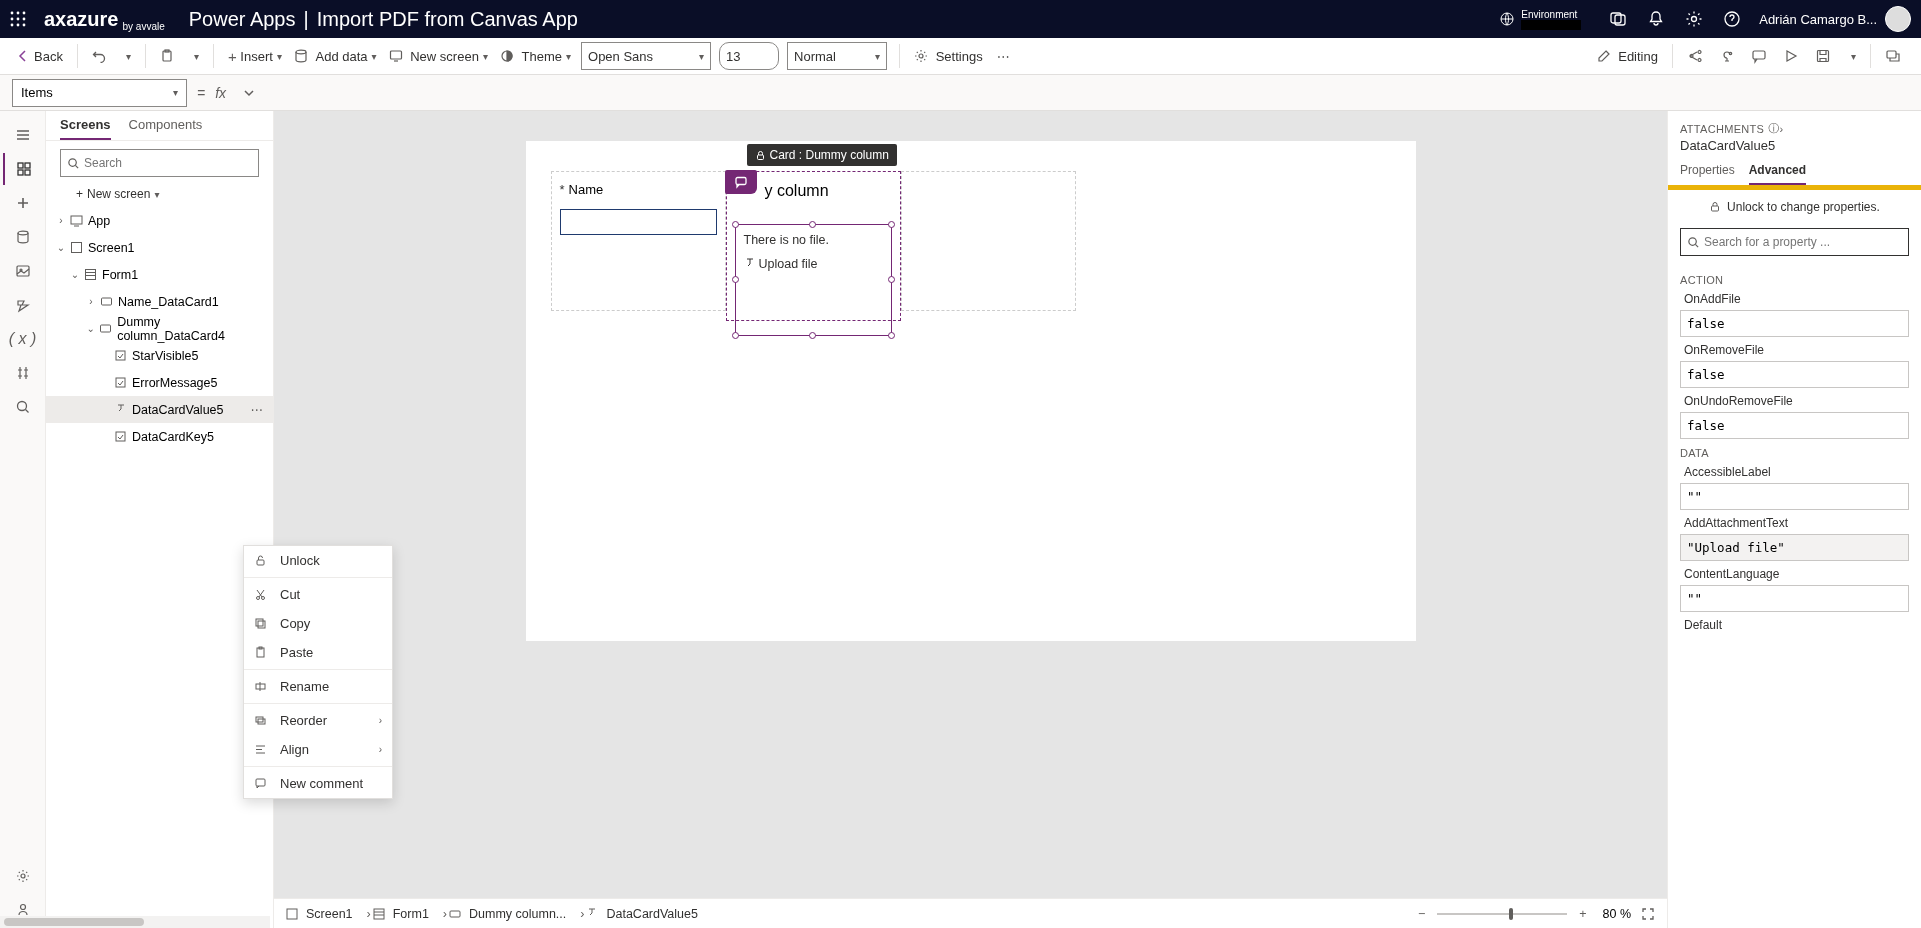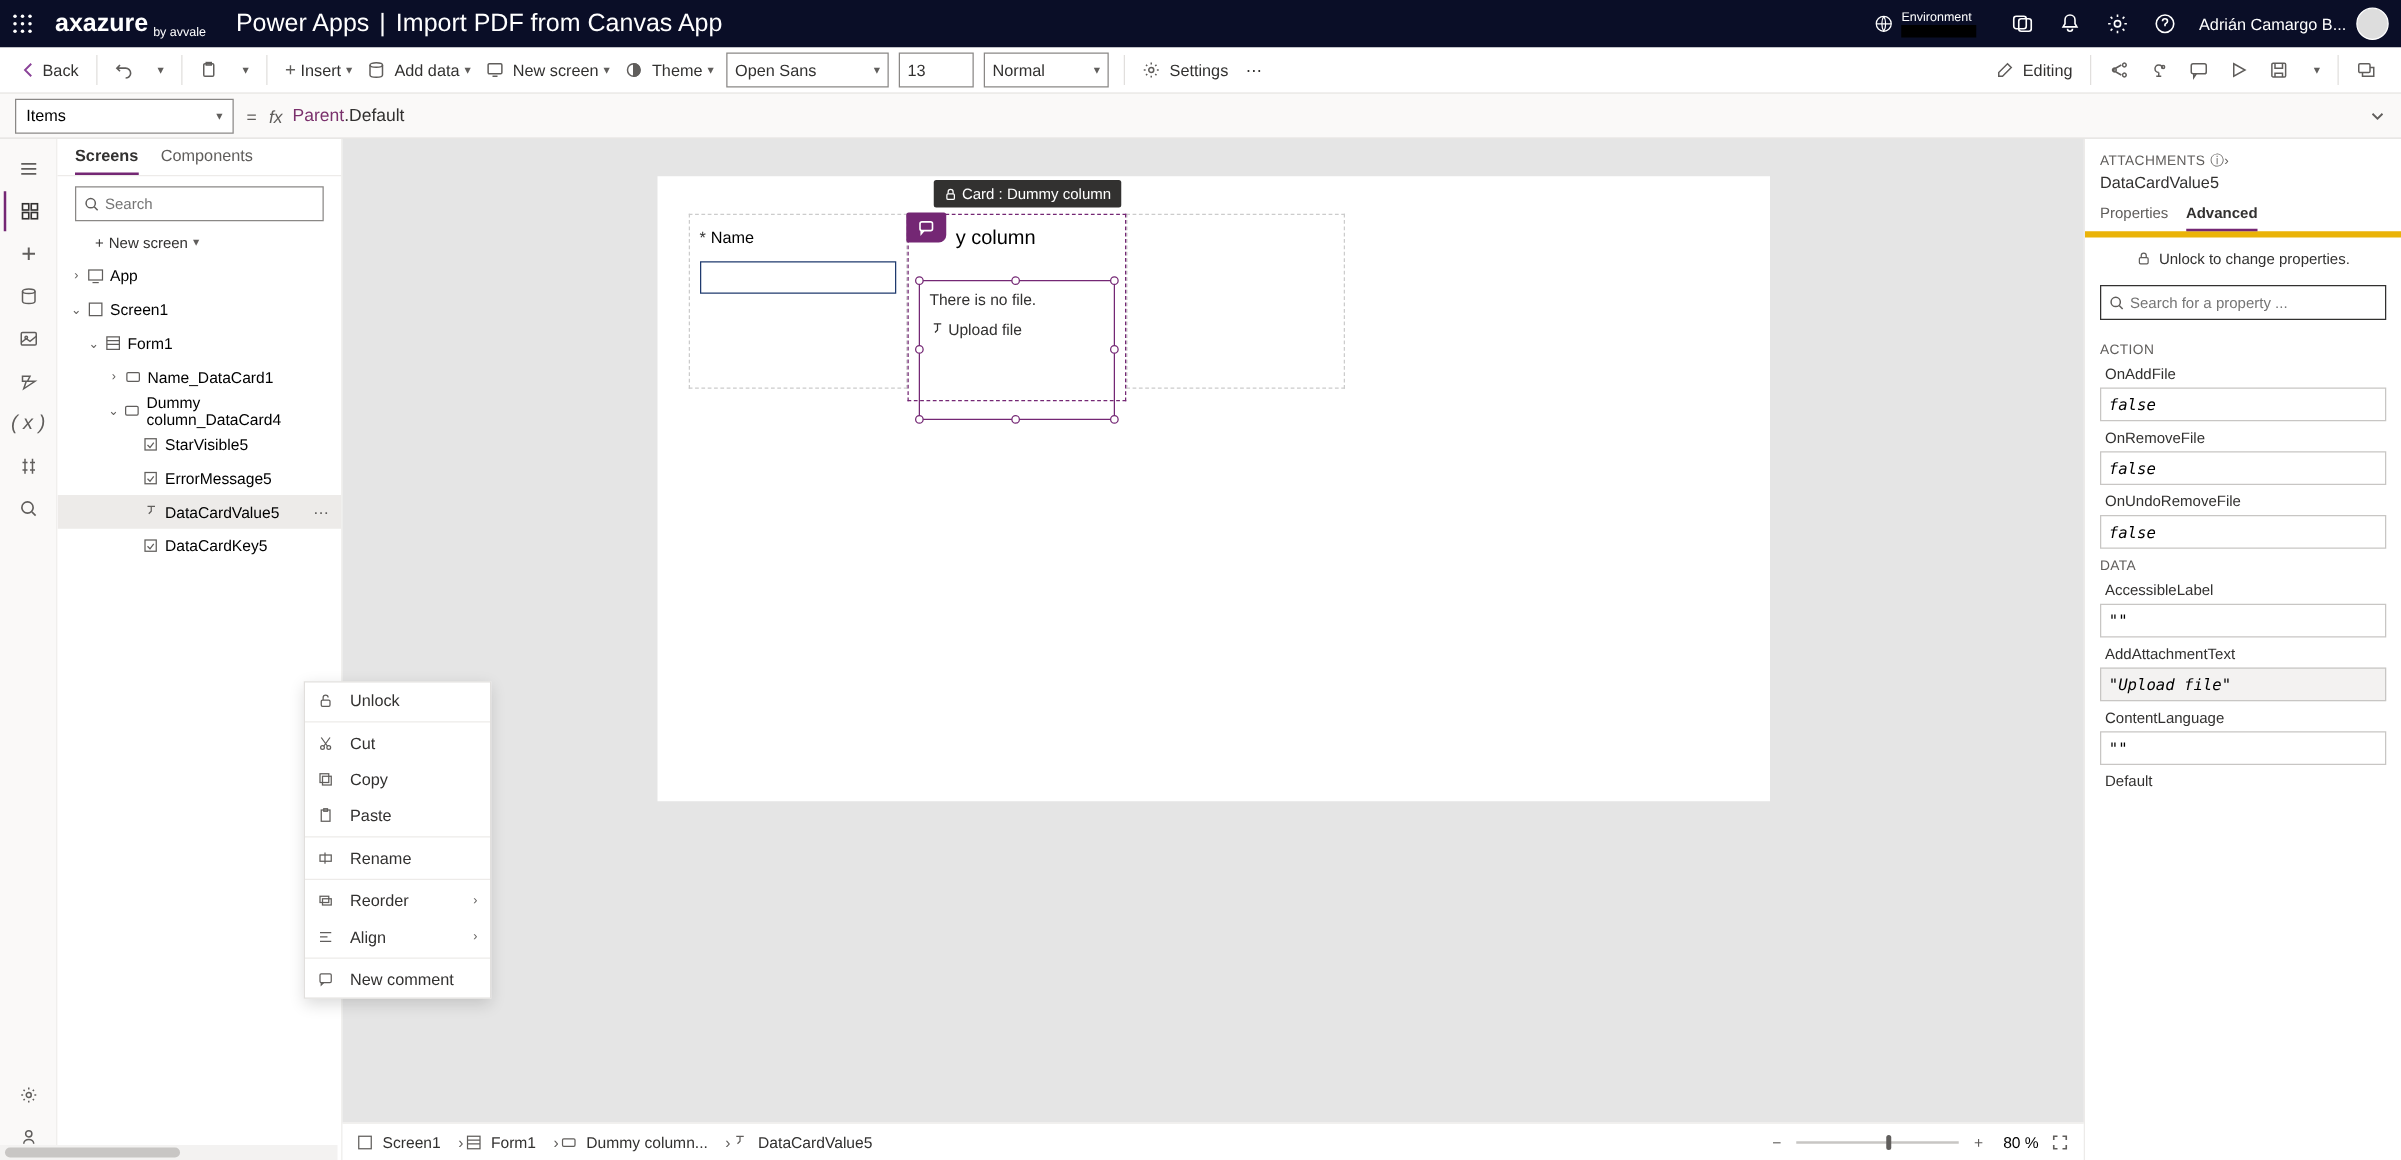--- a/index.html
+++ b/index.html
@@ -26,21 +26,21 @@
 .avatar { width: 26px; height: 26px; border-radius: 50%; background: #ddd; border: 1.5px solid #fff; }
 
 
 .ribbon { background: #fff; height: 37px; border-bottom: 1px solid #e1dfdd; display: flex; align-items: center; padding: 0 10px; font-size: 13px; color: #323130; }
 .ribbon-sep-v { width: 1px; height: 24px; background: #e1dfdd; margin: 0 8px; }
 .ribbon-item { display: flex; align-items: center; padding: 4px 6px; cursor: pointer; border-radius:2px;}
 .ribbon-item svg, .ribbon-item .icn { margin-right: 4px; }
 .chev { margin-left: 4px; font-size: 10px; color:#605e5c;}
 .ribbon-select { height: 28px; border: 1px solid #8a8886; padding: 0 6px; margin: 0 4px; font-size: 13px; display: flex; align-items: center; justify-content:space-between; background:#fff;}
 .ribbon-select.font { width: 130px; }
-.ribbon-select.size { width: 60px; }
+.ribbon-select.size { width: 60px; border-radius: 10px; }
 .ribbon-select.weight { width: 100px; }
 .ribbon-spacer { flex: 1; }
 .ribbon-ellipsis { margin-left:8px; cursor:pointer;}
 
 
 .formula-bar { background: #faf9f8; height: 36px; display: flex; align-items: center; padding: 0 12px; border-bottom: 1px solid #e1dfdd; font-size: 13px; }
 .prop-select { width: 175px; height: 28px; border: 1px solid #8a8886; background: #fff; display: flex; align-items:center; justify-content:space-between; padding: 0 8px; font-size:13px;}
 .fx-eq { margin: 0 10px; color: #605e5c; font-style: italic; font-size:14px;}
 .fx-icon { font-style: italic; color: #605e5c; margin-right: 8px; font-size:14px;}
 .formula-input { flex: 1; font-family: Consolas, monospace; font-size: 14px; }
@@ -133,21 +133,21 @@
 .props-tabs{ display:flex; border-bottom:5px solid #eab308; padding:0 12px; font-size:12px;}
 .props-tab{ padding:6px 0; margin-right:14px; cursor:pointer; color:#605e5c;}
 .props-tab.active{ border-bottom:2px solid #742774; color:#323130; font-weight:600;}
 .unlock-row{ display:flex; align-items:center; justify-content:center; padding:10px; font-size:12px; color:#323130;}
 .unlock-row .lockicn{margin-right:6px; color:#605e5c;}
 .props-search{ margin:4px 12px 10px; border:1.5px solid #323130; height:28px; display:flex; align-items:center; padding:0 6px;}
 .props-search input{border:none; outline:none; flex:1; font-size:12px; padding-left:4px;}
 .props-section{ padding:0 12px; overflow:auto; flex:1;}
 .props-cat{ font-size:11px; color:#605e5c; letter-spacing:.3px; margin:8px 0 6px;}
 .props-label{ font-size:12px; color:#323130; margin:6px 0 4px 4px;}
-.props-val{ border:1px solid #c8c6c4; padding:5px 6px; font-family:Consolas,monospace; font-size:12.5px; min-height:26px; background:#fff;font-style:italic;}
+.props-val{ border:1px solid #c8c6c4; padding:5px 6px; font-family:Consolas,monospace; font-size:12.5px; min-height:26px; background:#fff;}
 .props-val.ro{ background:#f3f2f1;}
 
 
 .hscroll{position:absolute; left:0; bottom:0; height:12px; width:270px; background:#f3f2f1; display:flex; align-items:center;}
 .hscroll .thumb{height:8px; width:140px; background:#c8c6c4; border-radius:4px; margin-left:4px;}
 
 
 svg{display:block;}
 </style>
 </head>
@@ -321,23 +321,20 @@
     </div>
 </div>
 
 <div class="formula-bar">
   <div class="prop-select">
       <span>Items</span>
       <span class="chev">▾</span>
     </div>
   <span class="fx-eq">=</span>
   <span class="fx-icon">fx</span>
-  <div class="formula-input">
-    <span class="formula-token-obj">Parent</span><span class="formula-token-prop">.</span><span class="formula-token-prop">Default</span>
-  </div>
   <div class="expand-fx">
       <svg width="14" height="14" viewBox="0 0 14 14" stroke="#605e5c" fill="none" stroke-width="1.5">
         <path d="M3 5l4 4 4-4"></path>
       </svg>
     </div>
 </div>
 
 <div class="main-area">
 
   <div class="left-rail">

